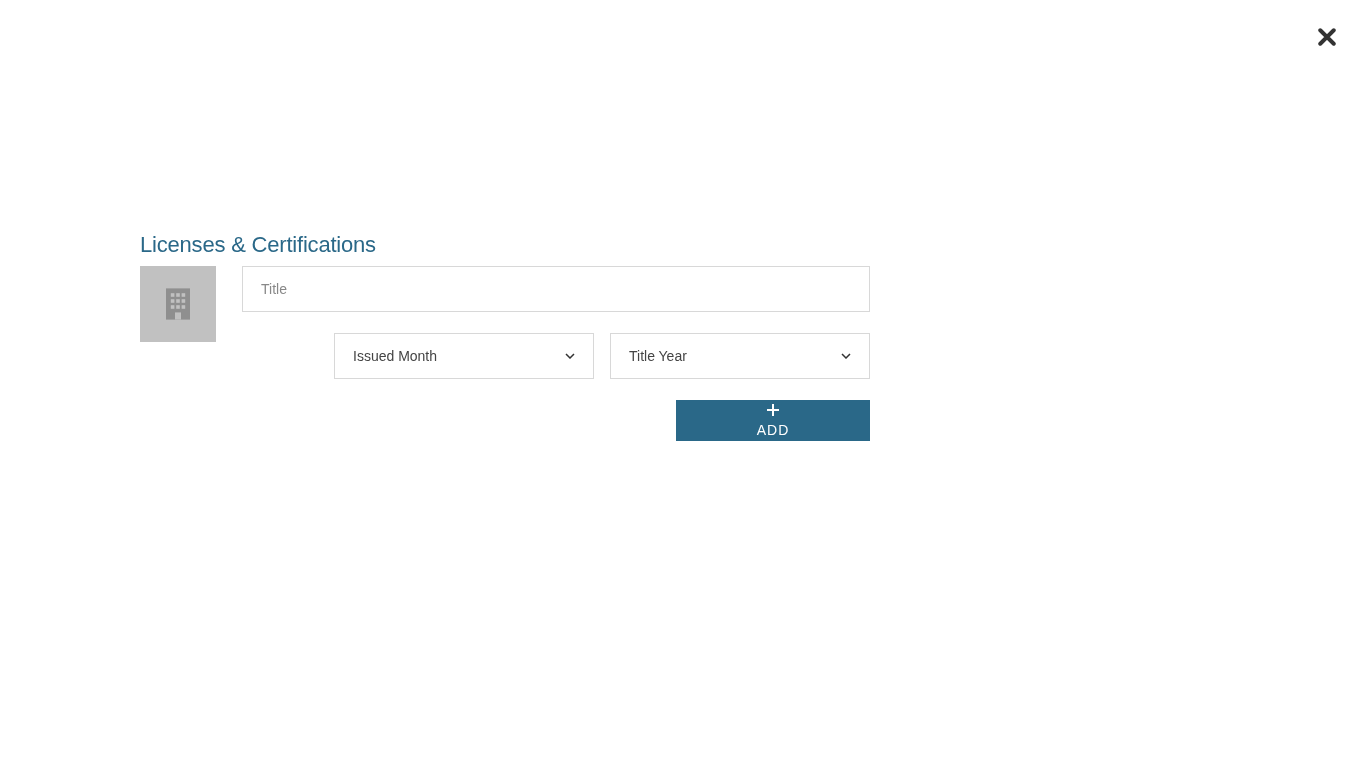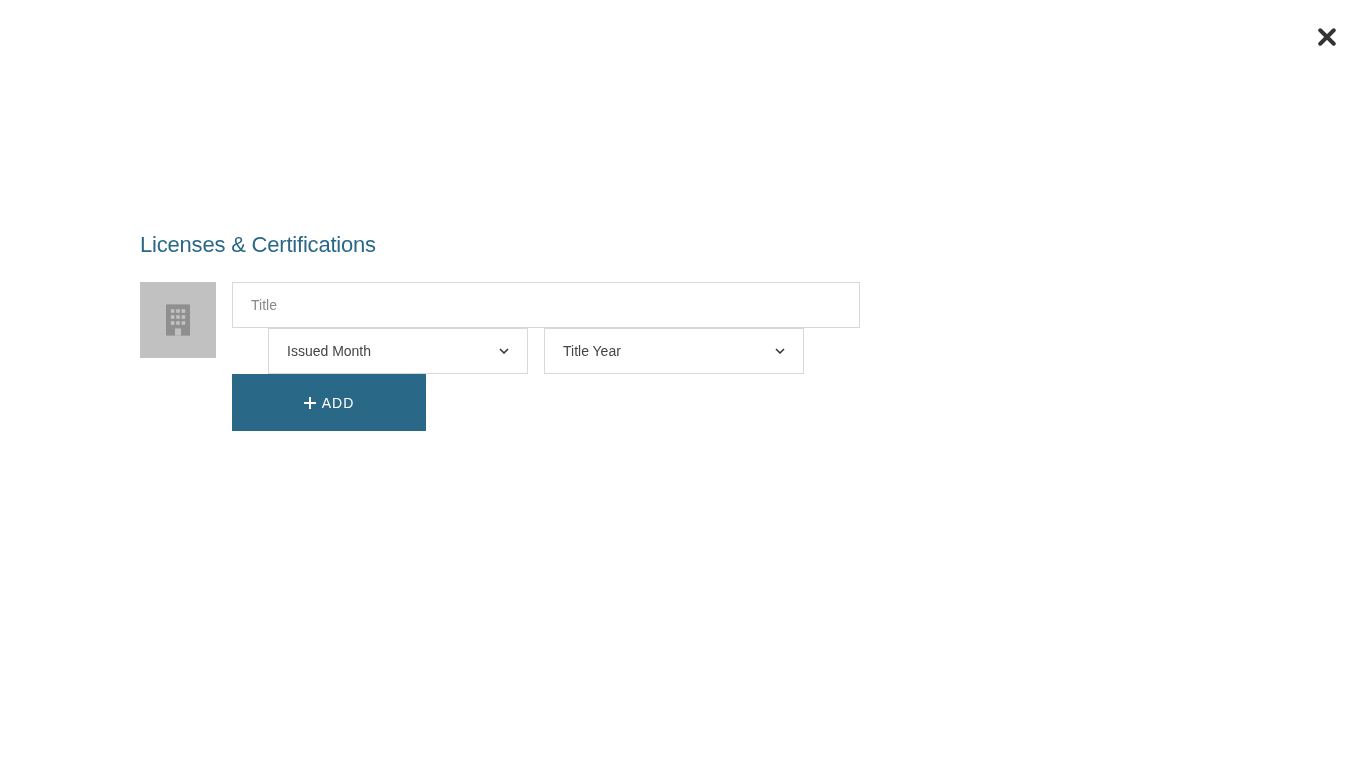--- a/index.html
+++ b/index.html
@@ -33,21 +33,21 @@
       position: absolute;
       top: 232px;
       left: 140px;
       width: 730px;
     }
     
     .section-heading {
       color: #2a6888;
       font-size: 22px;
       font-weight: 400;
-      margin-bottom: 24px;
+      margin-bottom: 8px;
       letter-spacing: -0.2px;
     }
     
     .form-row {
       display: flex;
       gap: 16px;
     }
     
     .icon-placeholder {
       width: 76px;
@@ -61,20 +61,22 @@
     
     .icon-placeholder svg {
       width: 30px;
       height: 36px;
     }
     
     .form-fields {
       flex: 1;
       display: flex;
       flex-direction: column;
+      gap: 21px;
+      align-items: flex-end;
     }
     
     .title-input {
       width: 628px;
       height: 46px;
       border: 1px solid #d8d8d8;
       padding: 0 18px;
       font-size: 14px;
       color: #333;
       outline: none;
@@ -99,43 +101,43 @@
       height: 46px;
       border: 1px solid #d8d8d8;
       background: #ffffff;
       padding: 0 18px;
       font-size: 14px;
       color: #444;
       cursor: pointer;
       display: flex;
       align-items: center;
       justify-content: space-between;
-      margin-left: 36px;
     }
     
     .select-field .chevron {
       width: 10px;
       height: 6px;
       flex-shrink: 0;
     }
     
     .add-button {
       width: 194px;
-      height: 57px;
+      height: 41px;
       background: #2a6888;
       color: #ffffff;
       border: none;
       font-size: 14px;
       font-weight: 400;
       letter-spacing: 1px;
       cursor: pointer;
       display: flex;
       align-items: center;
       justify-content: center;
       gap: 6px;
+      flex-direction: column;
     }
     
     .add-button svg {
       width: 12px;
       height: 12px;
     }
   </style>
 </head>
 <body>
 

